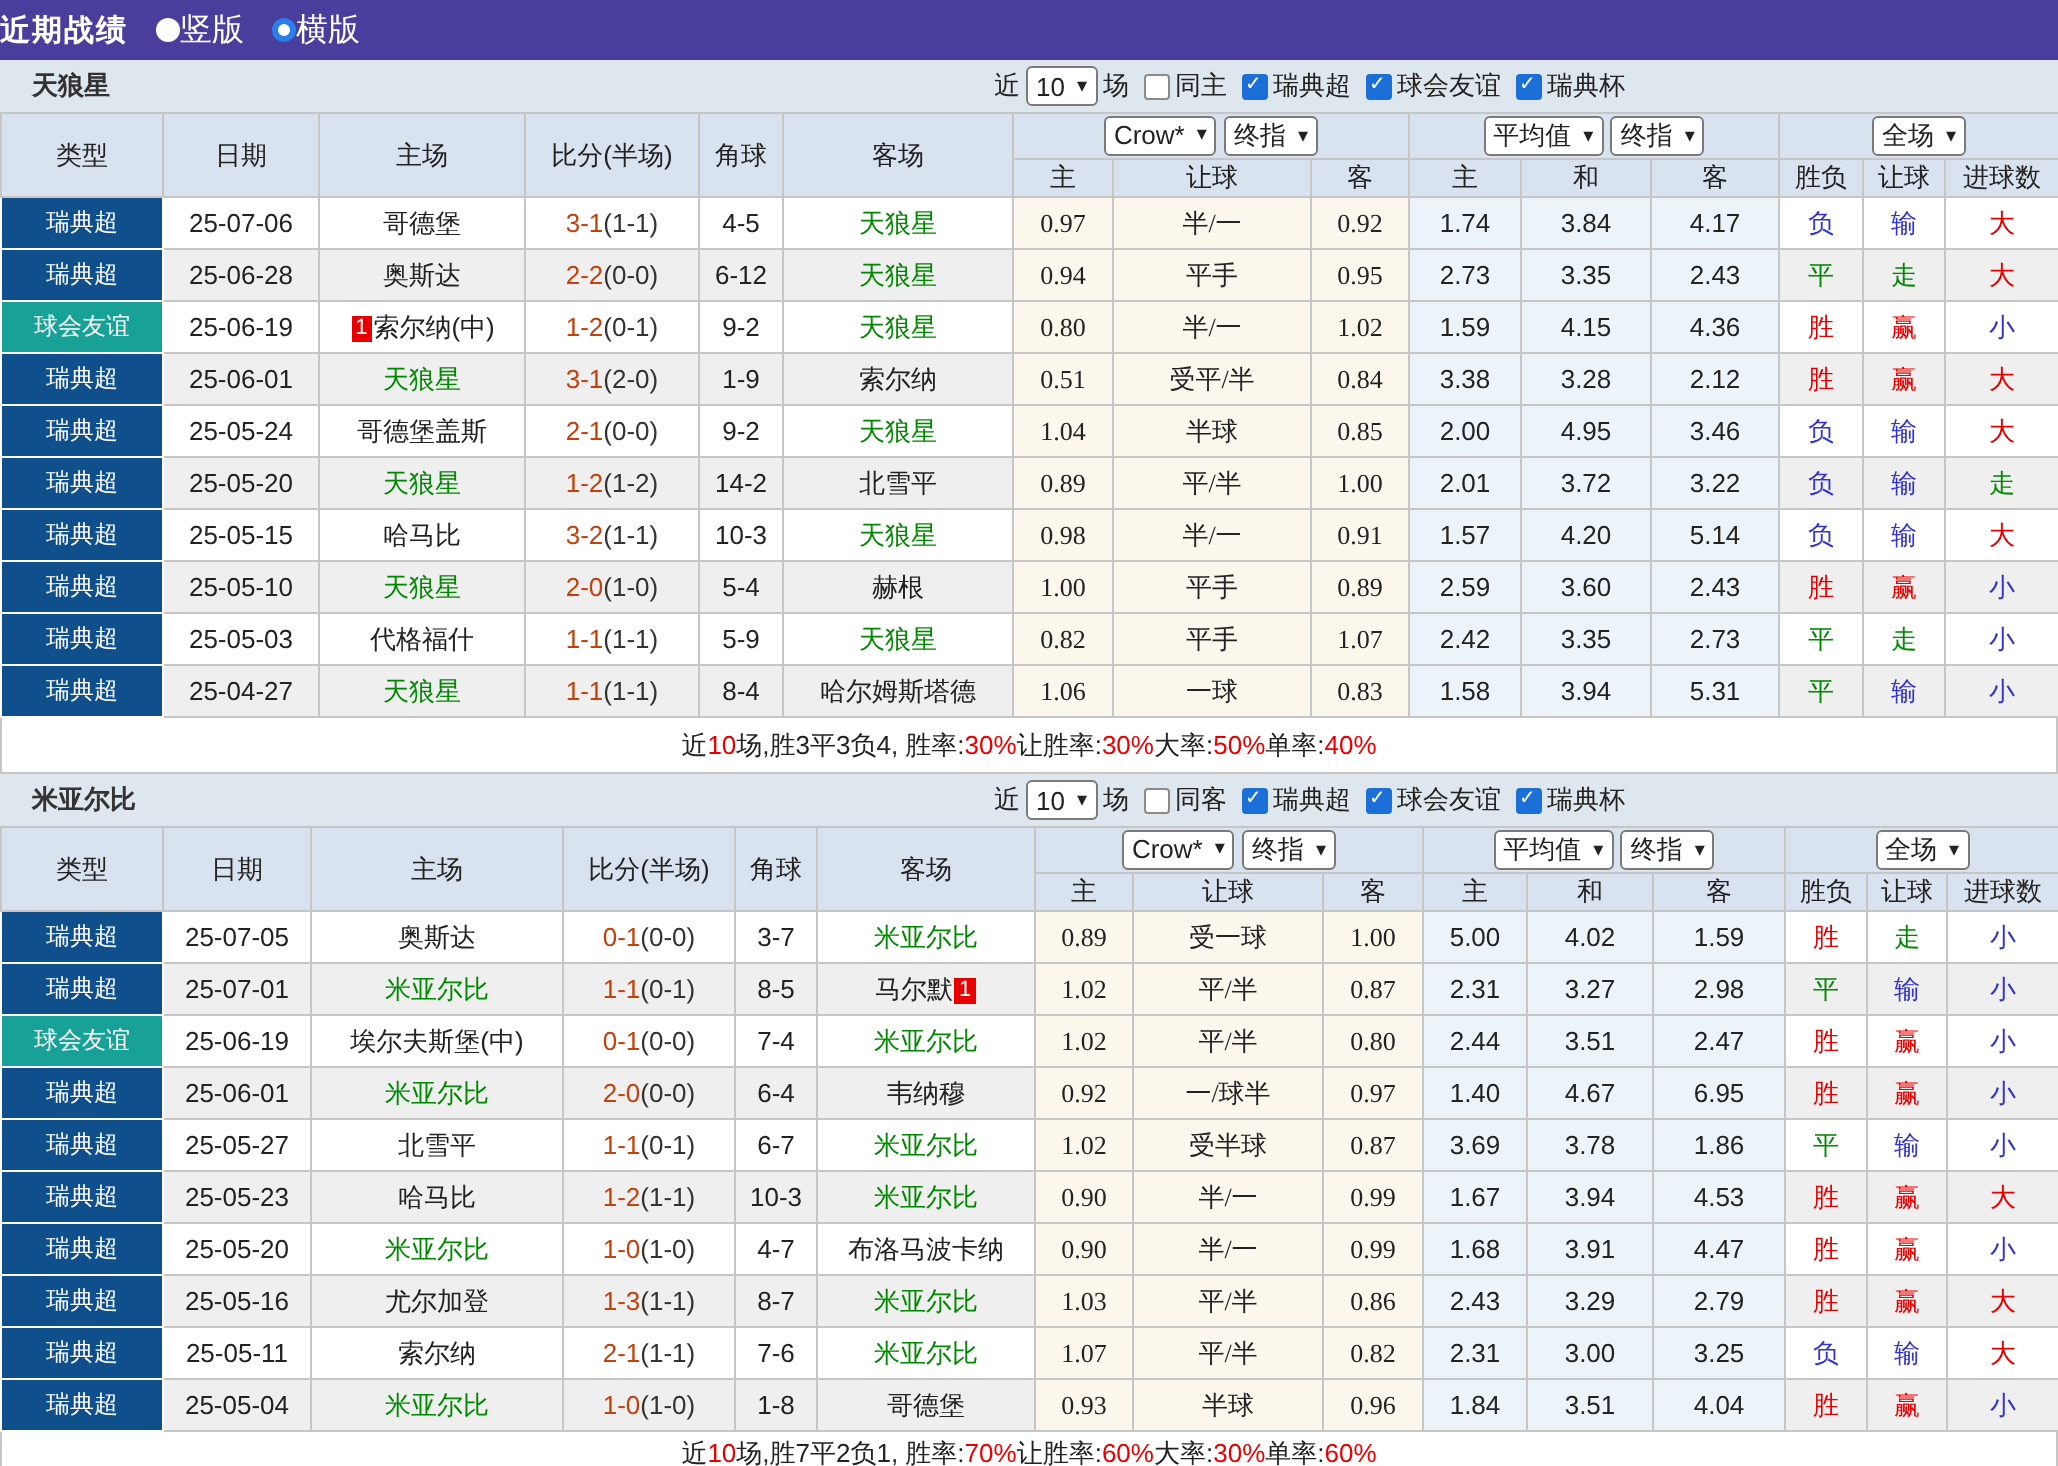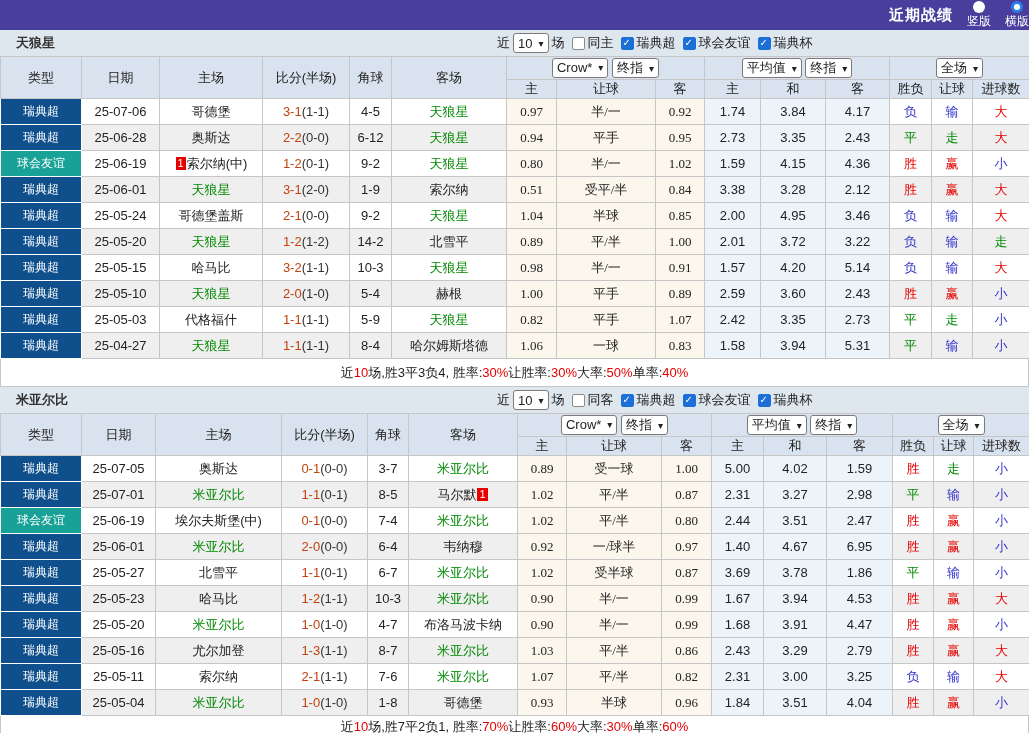--- a/index.html
+++ b/index.html
@@ -1,21 +1,21 @@
 <!DOCTYPE html>
 <html><head>
 <meta charset="utf-8">
 <style>
   *{box-sizing:border-box;}
   body{margin:0;width:1029px;height:733px;overflow:hidden;background:#fff;
        font-family:"Liberation Sans","DejaVu Sans",sans-serif;font-size:13px;color:#222;}
   
-  .titlebar{height:30px;background:#4a3e9d;color:#fff;display:flex;align-items:center;justify-content:flex-end;gap:14px;}
+  .titlebar{height:30px;background:#4a3e9d;color:#fff;display:flex;align-items:center;justify-content:flex-start;gap:14px;}
   .titlebar .t{font-weight:bold;font-size:15px;letter-spacing:1px;}
-  .radio-item{display:inline-flex;align-items:center;gap:0;font-size:12px;cursor:default;flex-direction:column;}
+  .radio-item{display:inline-flex;align-items:center;gap:0;font-size:16px;cursor:default;}
   .radio{display:inline-block;width:12px;height:12px;border-radius:50%;background:#fff;}
   .radio.sel{border:3px solid #2b7de9;}
   
   .section-bar{height:26px;background:#dee6ee;position:relative;display:flex;align-items:center;}
   .team-name{font-weight:bold;margin-left:16px;color:#333;}
   .filterbar{position:absolute;left:497px;top:0;height:100%;display:flex;align-items:center;gap:3px;}
   .selectbox{display:inline-flex;align-items:center;background:#fff;border:1px solid #7a7a7a;border-radius:3px;height:20px;padding:0 4px;gap:6px;cursor:default;}
   .chev{font-size:10px;color:#222;}
   .cb{display:inline-block;width:13px;height:13px;border:1px solid #8a8a8a;background:#fff;border-radius:2px;position:relative;margin-left:4px;}
   .cb.on{background:#1b6fd6;border-color:#1b6fd6;}

